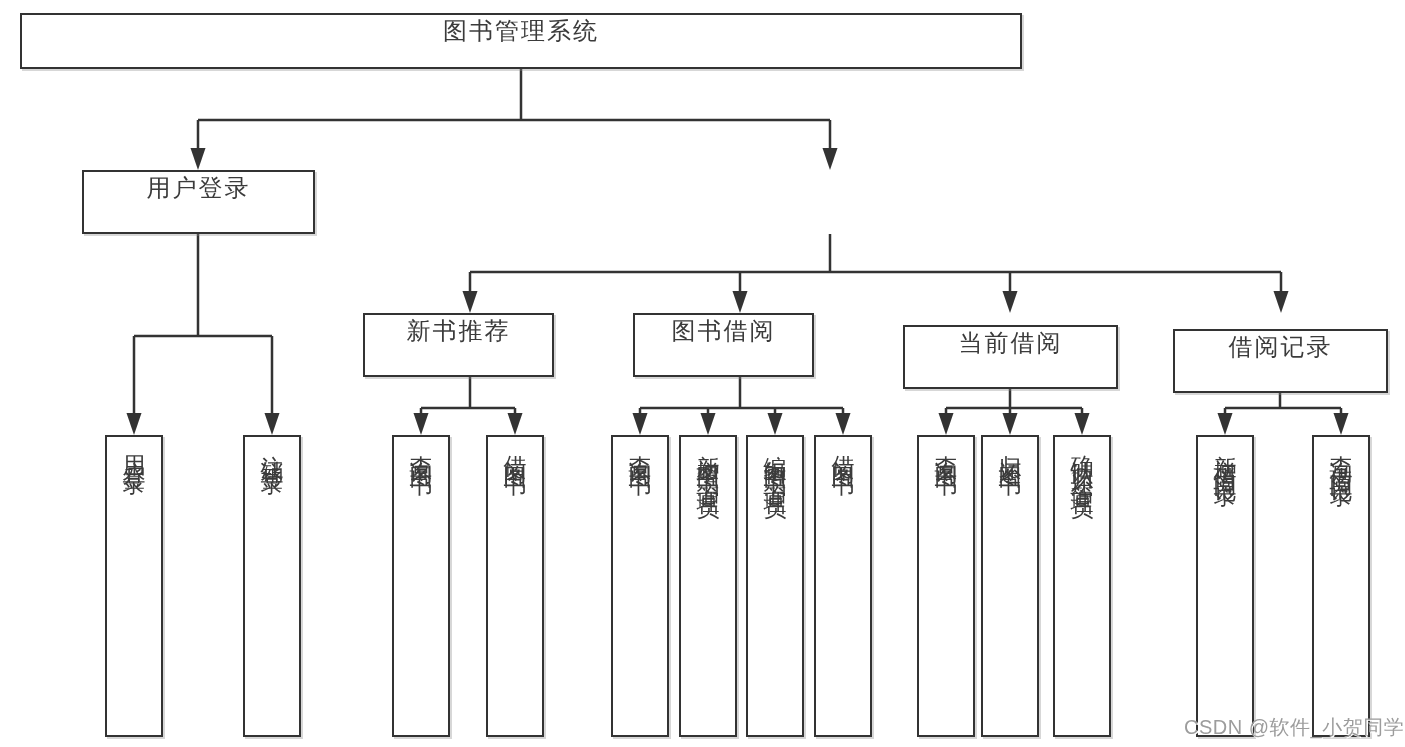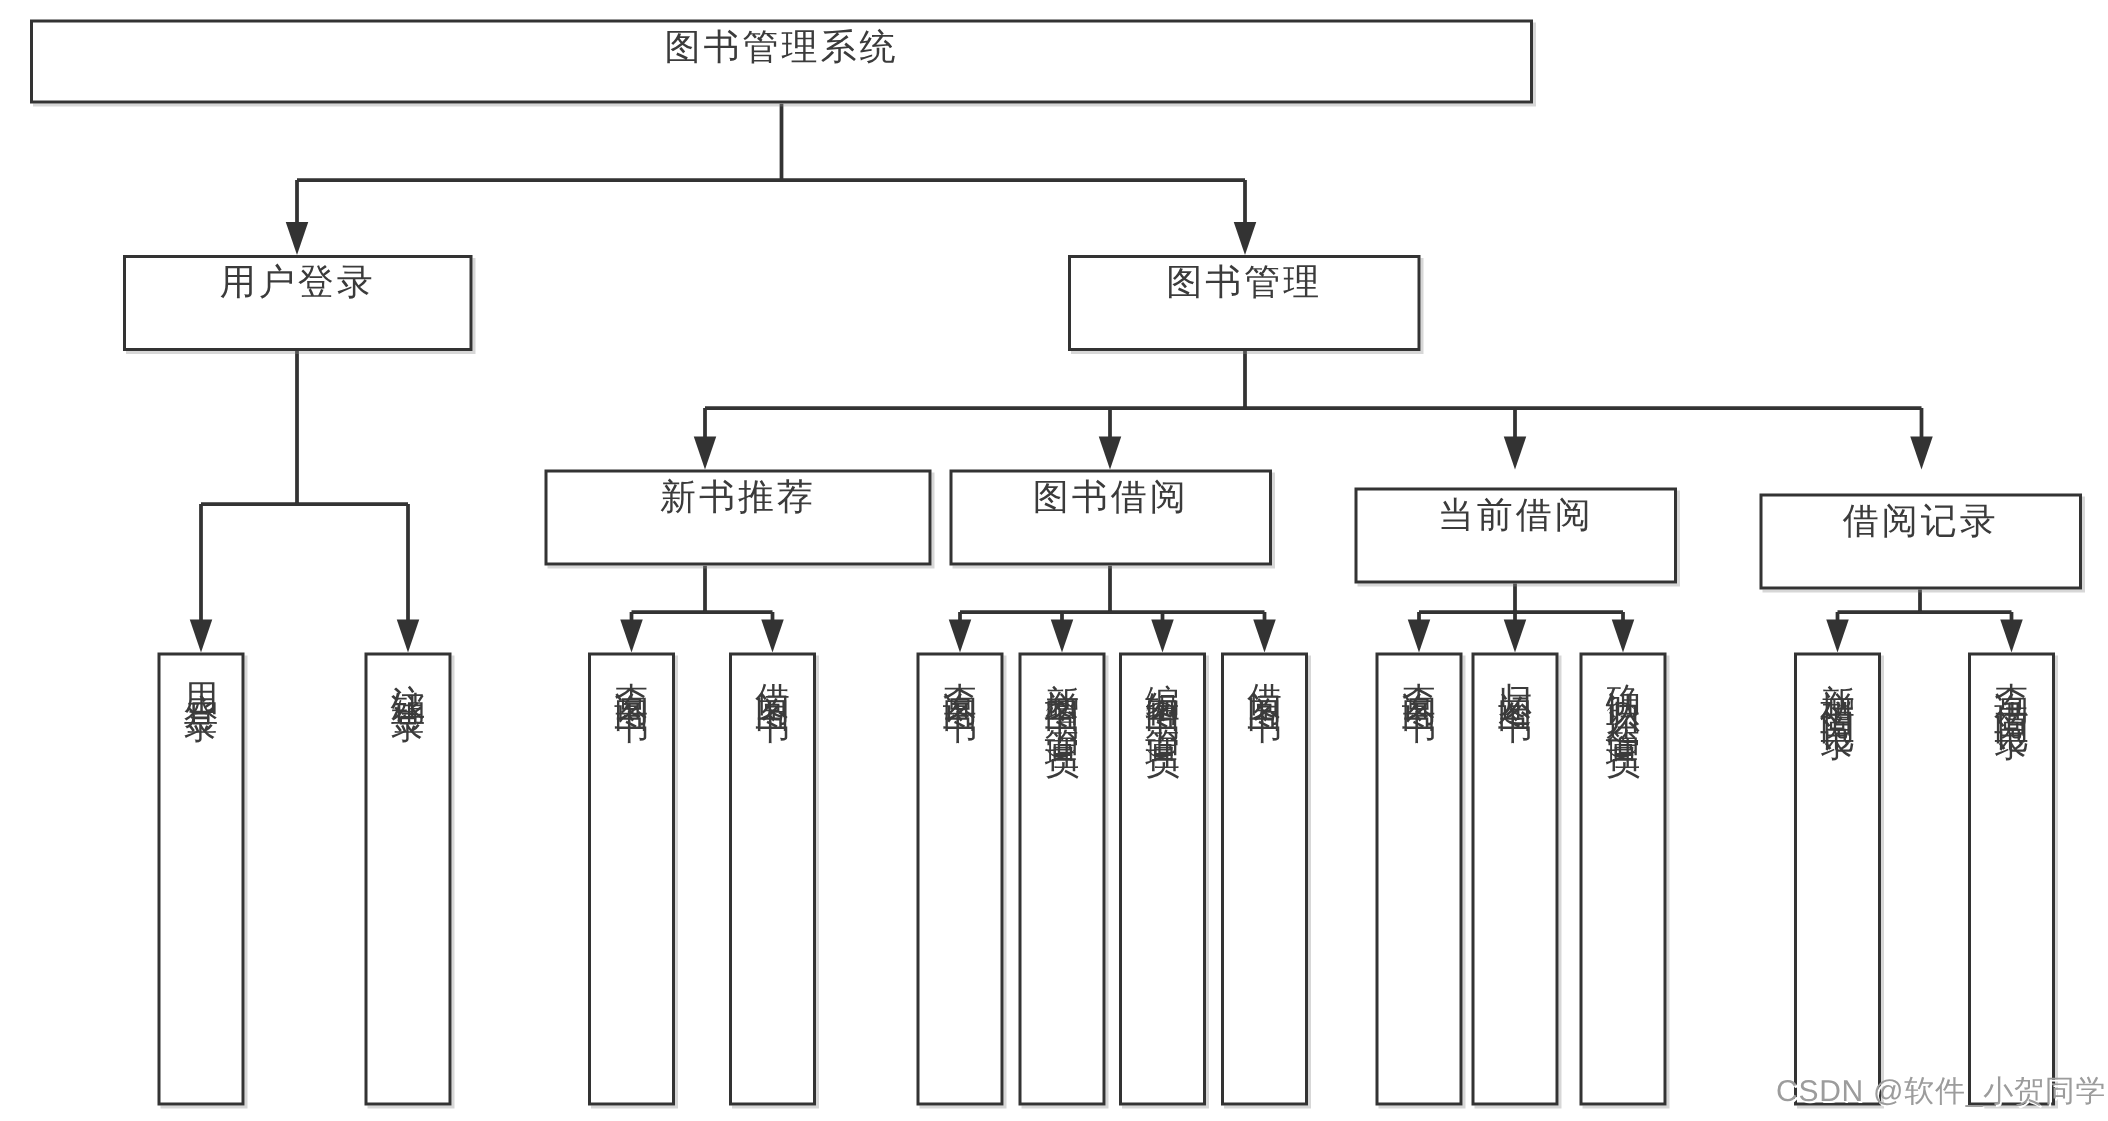--- a/index.html
+++ b/index.html
@@ -90,28 +90,25 @@
     </g>
   </svg>
 
   <div class="node hbox" style="left:20px;top:13px;width:1002px;height:56px;">
     <span>图书管理系统</span>
   </div>
 
   <div class="node hbox" style="left:82px;top:170px;width:233px;height:64px;">
     <span>用户登录</span>
   </div>
-  <div class="node hbox" style="left:712px;top:170px;width:235px;height:64px;">
-    <span>图书管理</span>
-  </div>
 
-  <div class="node hbox" style="left:363px;top:313px;width:258px;height:64px;">
+  <div class="node hbox" style="left:363px;top:313px;width:191px;height:64px;">
     <span>新书推荐</span>
   </div>
-  <div class="node hbox" style="left:633px;top:313px;width:215px;height:64px;">
+  <div class="node hbox" style="left:633px;top:313px;width:181px;height:64px;">
     <span>图书借阅</span>
   </div>
   <div class="node hbox" style="left:903px;top:325px;width:215px;height:64px;">
     <span>当前借阅</span>
   </div>
   <div class="node hbox" style="left:1173px;top:313px;width:215px;height:64px;margin-top:16px;">
     <span>借阅记录</span>
   </div>
 
   <div class="node vbox" style="left:105px;top:435px;width:58px;height:302px;">

